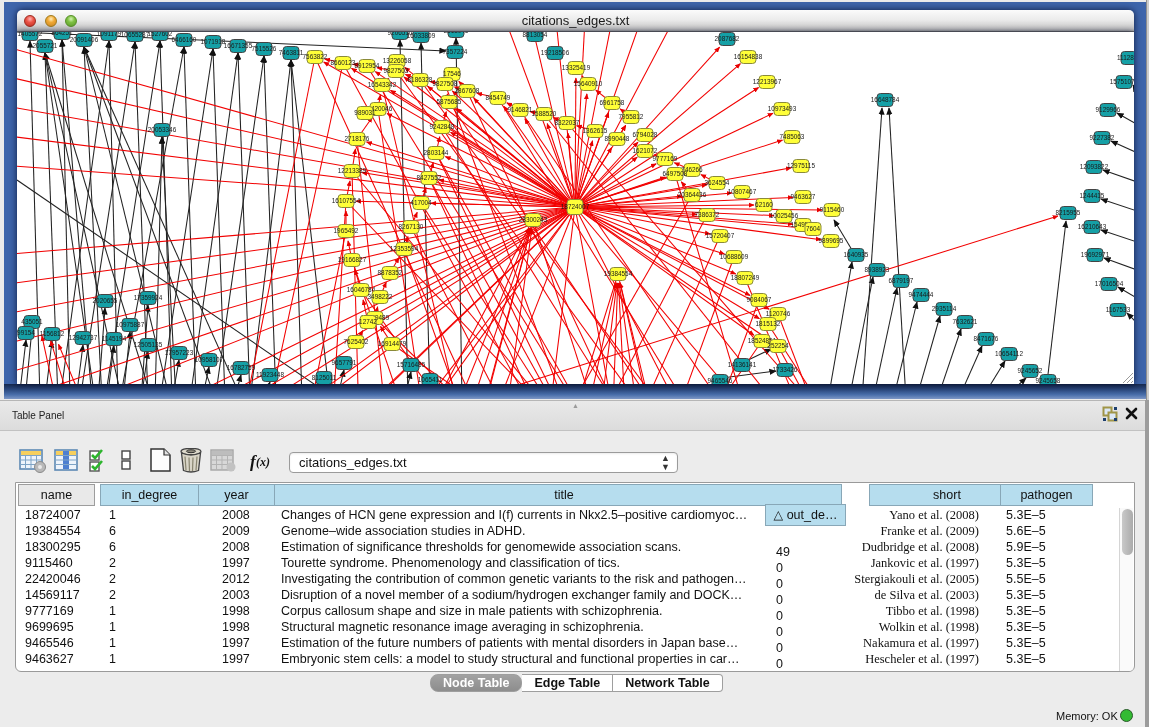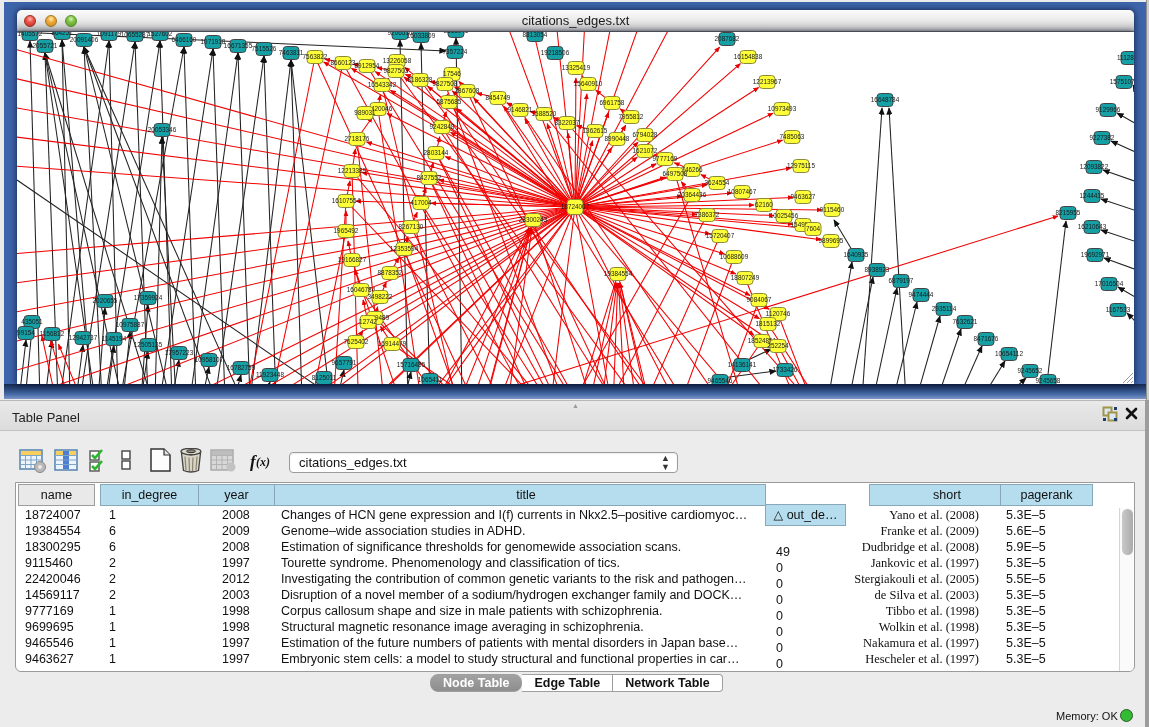--- a/index.html
+++ b/index.html
@@ -32,21 +32,21 @@
 #grip { position:absolute; right:0; bottom:0; width:14px; height:14px; }
 
 
 #redge { position:absolute; right:0; top:0; width:3px; height:727px; background:#cdcdcd; border-left:1px solid #8e8e8e; }
 #redge2 { position:absolute; right:0; top:400px; width:4px; height:327px; background:#9c9c9c; }
 
 
 #tpanel { position:absolute; left:0; top:400px; width:1146px; height:327px; background:#ececec; }
 #tphead { position:absolute; left:0; top:0; width:100%; height:31px;
   background:linear-gradient(180deg,#e9e9e9,#dcdcdc); border-top:1px solid #b6b6b6; border-bottom:1px solid #c2c2c2; }
-#tphead .lab { position:absolute; left:12px; top:9px; font-size:13px; color:#222; }
+#tphead .lab { position:absolute; left:12px; top:9px; font-size:10px; color:#222; }
 #tphead .float { position:absolute; left:1102px; top:5px; }
 #tphead .closex { position:absolute; left:1125px; top:6px; }
 #notch { position:absolute; left:572px; top:1px; width:9px; height:6px; color:#9a9a9a; font-size:7px; }
 
 #toolbar { position:absolute; left:0; top:32px; width:100%; height:46px; background:#ececec; }
 #combo { position:absolute; left:289px; top:20px; width:389px; height:21px; background:#fff;
   border:1px solid #9b9b9b; border-radius:4px; font-size:13px; color:#111; padding:2px 0 0 9px;
   box-shadow:inset 0 1px 2px rgba(0,0,0,.08); }
 #combo .updn { position:absolute; right:7px; top:1px; font-size:9px; color:#333; line-height:9px; }
 
@@ -716,24 +716,24 @@
       <text x="236" y="19" font-family="Liberation Serif,serif" font-style="italic" font-weight="bold" font-size="17" fill="#111">f</text>
       <text x="242" y="18" font-family="Liberation Serif,serif" font-style="italic" font-weight="bold" font-size="12" fill="#111">(x)</text>
     </svg>
     <div id="combo">citations_edges.txt<div class="updn">▲<br>▼</div></div>
   </div>
   <div id="tablebox">
     <div id="thead">
       <div class="hc gray" style="left:0px;width:77px;">name</div>
       <div class="hc" style="left:82px;width:99px;">in_degree</div>
       <div class="hc" style="left:180px;width:77px;">year</div>
-      <div class="hc" style="left:256px;width:492px;padding-left:12px;">title</div>
+      <div class="hc" style="left:256px;width:568px;padding-left:12px;">title</div>
       <div class="hc" style="left:747px;width:81px;margin-top:20px;">△ out_de…</div>
       <div class="hc" style="left:851px;width:156px;">short</div>
-      <div class="hc" style="left:982px;width:93px;">pagerank</div>
+      <div class="hc" style="left:982px;width:93px;">pathogen</div>
     </div>
     <div id="rows">
         <div class="trow" style="top:0px">
           <span class="c0">18724007</span>
           <span class="c1">1</span>
           <span class="c2">2008</span>
           <span class="c3">Changes of HCN gene expression and I(f) currents in Nkx2.5–positive cardiomyoc…</span>
           <span class="c4">49</span>
           <span class="c5">Yano et al. (2008)</span>
           <span class="c6">5.3E–5</span>

